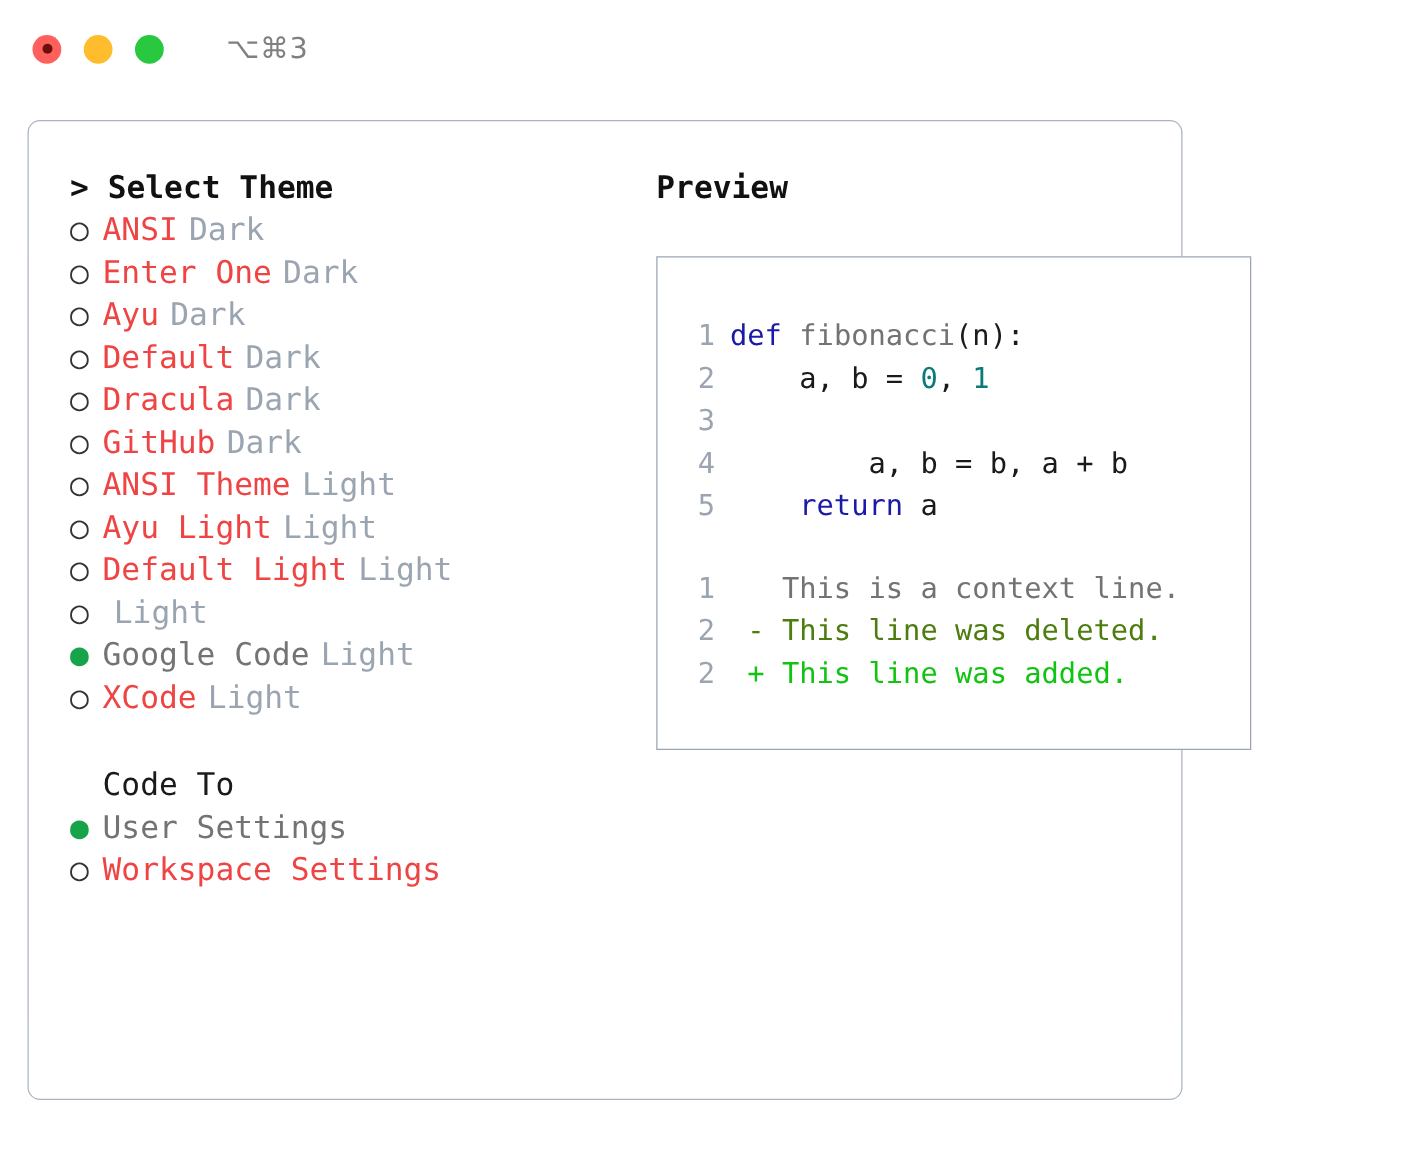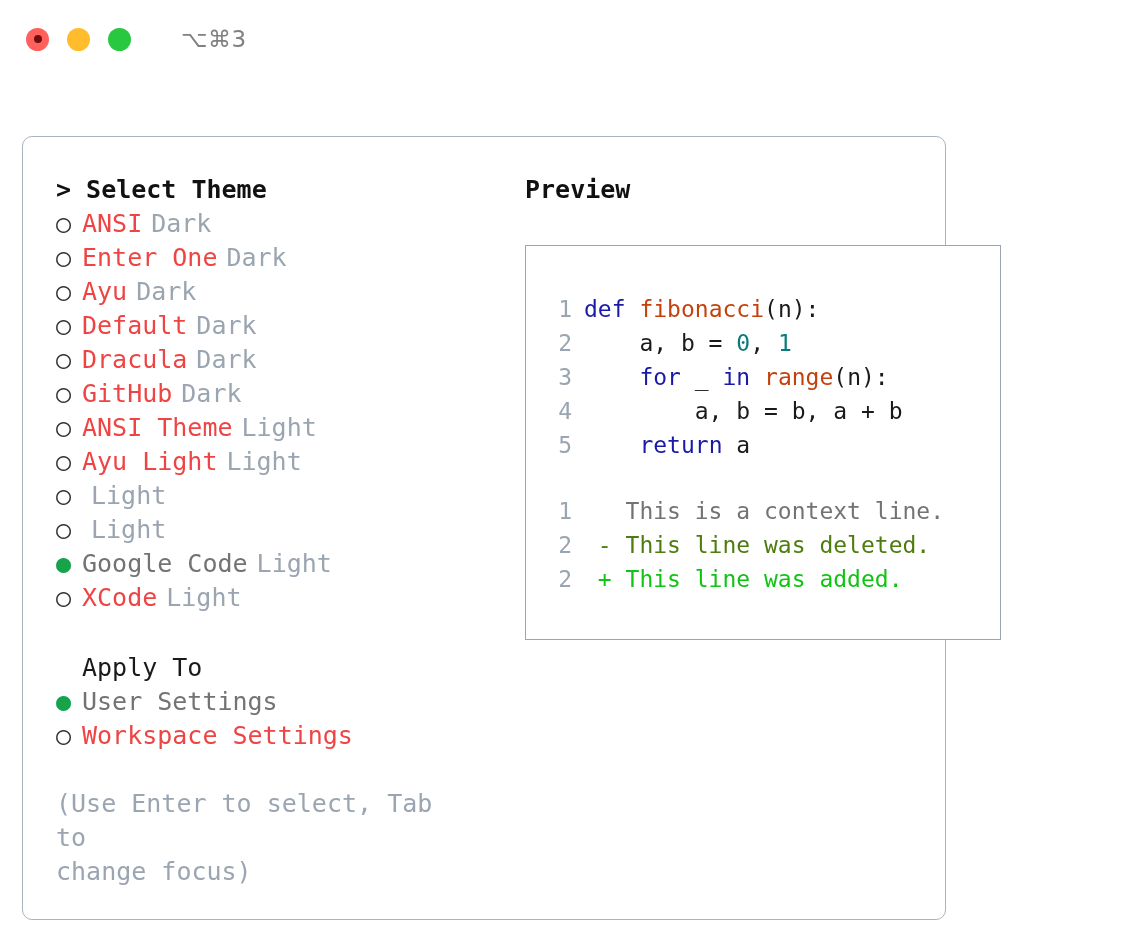--- a/index.html
+++ b/index.html
@@ -67,21 +67,20 @@
   
   #panel {
     position: absolute;
     left: 22px;
     top: 96px;
     width: 924px;
     height: 784px;
     border: 1.6px solid #aab4c0;
     border-radius: 10px;
     box-sizing: border-box;
-    margin-top: 40px;
   }
 
   #panel-inner {
     display: flex;
     padding: 36px 0 0 16px;
     box-sizing: border-box;
     height: 100%;
   }
 
   
@@ -161,21 +160,21 @@
   .lineno {
     width: 30px;
     flex: none;
     text-align: right;
     color: #9aa5b1;
     padding-right: 12px;
   }
   .code-text { white-space: pre; }
 
   .tok-kw   { color: #1a1aa6; }
-  .tok-fn   { color: #c2410c; }
+  .tok-fn   { color: #737373; }
   .tok-num  { color: #0b7a7a; }
   .tok-pl   { color: #1a1a1a; }
 
   .diff-ctx { color: #737373; }
   .diff-del { color: #4d7c0f; }
   .diff-add { color: #11c411; }
 
   .diff-gap { height: 32px; }
 </style>
 </head>
@@ -201,49 +200,47 @@
 
         <div id="theme-list">
             <div class="opt-row"><span class="bullet">○</span><span class="opt-label">ANSI</span><span class="opt-variant">Dark</span></div>
             <div class="opt-row"><span class="bullet">○</span><span class="opt-label">Enter One</span><span class="opt-variant">Dark</span></div>
             <div class="opt-row"><span class="bullet">○</span><span class="opt-label">Ayu</span><span class="opt-variant">Dark</span></div>
             <div class="opt-row"><span class="bullet">○</span><span class="opt-label">Default</span><span class="opt-variant">Dark</span></div>
             <div class="opt-row"><span class="bullet">○</span><span class="opt-label">Dracula</span><span class="opt-variant">Dark</span></div>
             <div class="opt-row"><span class="bullet">○</span><span class="opt-label">GitHub</span><span class="opt-variant">Dark</span></div>
             <div class="opt-row"><span class="bullet">○</span><span class="opt-label">ANSI Theme</span><span class="opt-variant">Light</span></div>
             <div class="opt-row"><span class="bullet">○</span><span class="opt-label">Ayu Light</span><span class="opt-variant">Light</span></div>
-            <div class="opt-row"><span class="bullet">○</span><span class="opt-variant">Light</span></div>
+            <div class="opt-row"><span class="bullet">○</span><span class="opt-label">Default Light</span><span class="opt-variant">Light</span></div>
             <div class="opt-row"><span class="bullet">○</span><span class="opt-variant">Light</span></div>
             <div class="opt-row"><span class="bullet sel">●</span><span class="opt-label sel">Google Code</span><span class="opt-variant">Light</span></div>
             <div class="opt-row"><span class="bullet">○</span><span class="opt-label">XCode</span><span class="opt-variant">Light</span></div>
           </div>
 
         <div class="spacer-md"></div>
 
-        <div class="section-heading plain" style="padding-left:26px;">Apply To</div>
+        <div class="section-heading plain" style="padding-left:26px;">Code To</div>
 
         <div id="apply-list">
             <div class="opt-row"><span class="bullet sel">●</span><span class="opt-label sel">User Settings</span></div>
             <div class="opt-row"><span class="bullet">○</span><span class="opt-label">Workspace Settings</span></div>
           </div>
 
         <div class="spacer-sm"></div>
 
-        <div id="hint-text">(Use Enter to select, Tab to
-change focus)</div>
       </div>
 
       <div id="right-col">
         <div class="section-heading">Preview</div>
 
         <div id="preview-box">
           <div id="code-block">
               <div class="code-line"><span class="lineno">1</span><span class="code-text"><span class="tok-kw">def</span><span class="tok-pl"> </span><span class="tok-fn">fibonacci</span><span class="tok-pl">(n):</span></span></div>
               <div class="code-line"><span class="lineno">2</span><span class="code-text"><span class="tok-pl">    a, b = </span><span class="tok-num">0</span><span class="tok-pl">, </span><span class="tok-num">1</span></span></div>
-              <div class="code-line"><span class="lineno">3</span><span class="code-text"><span class="tok-pl">    </span><span class="tok-kw">for</span><span class="tok-pl"> _ </span><span class="tok-kw">in</span><span class="tok-pl"> </span><span class="tok-fn">range</span><span class="tok-pl">(n):</span></span></div>
+              <div class="code-line"><span class="lineno">3</span></div>
               <div class="code-line"><span class="lineno">4</span><span class="code-text"><span class="tok-pl">        a, b = b, a + b</span></span></div>
               <div class="code-line"><span class="lineno">5</span><span class="code-text"><span class="tok-pl">    </span><span class="tok-kw">return</span><span class="tok-pl"> a</span></span></div>
             </div>
           <div class="diff-gap"></div>
           <div id="diff-block">
               <div class="code-line"><span class="lineno">1</span><span class="code-text diff-ctx">   This is a context line.</span></div>
               <div class="code-line"><span class="lineno">2</span><span class="code-text diff-del"> - This line was deleted.</span></div>
               <div class="code-line"><span class="lineno">2</span><span class="code-text diff-add"> + This line was added.</span></div>
             </div>
         </div>

